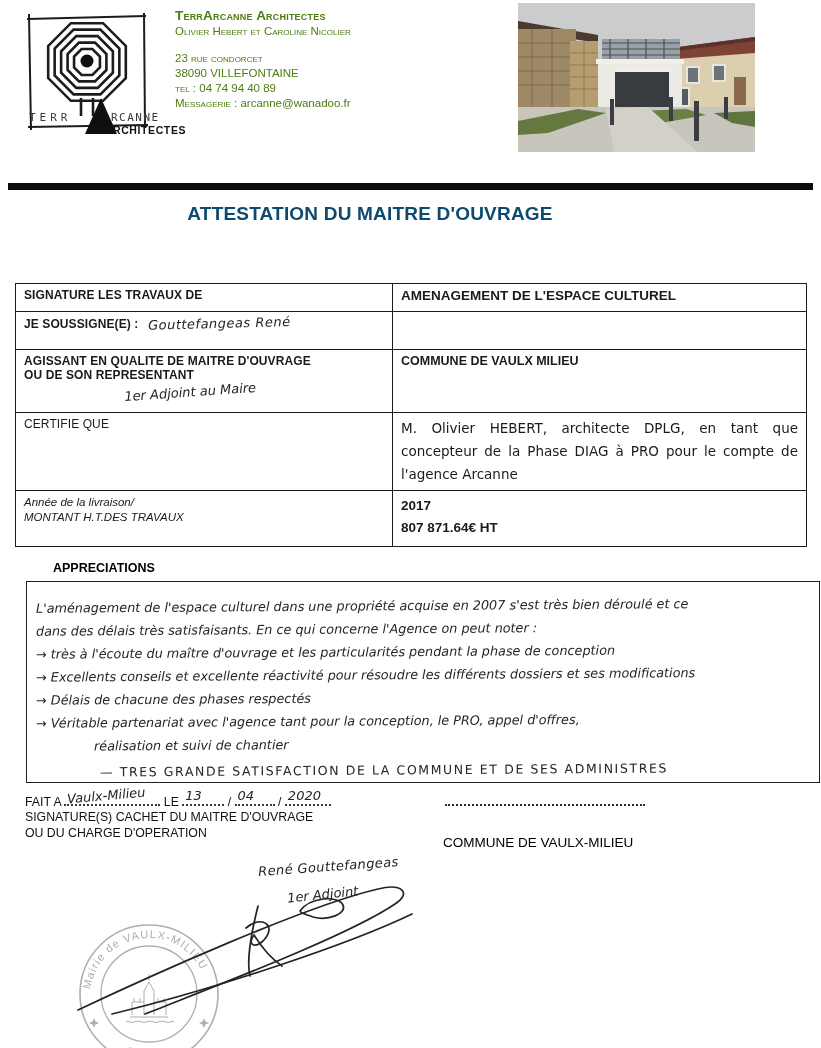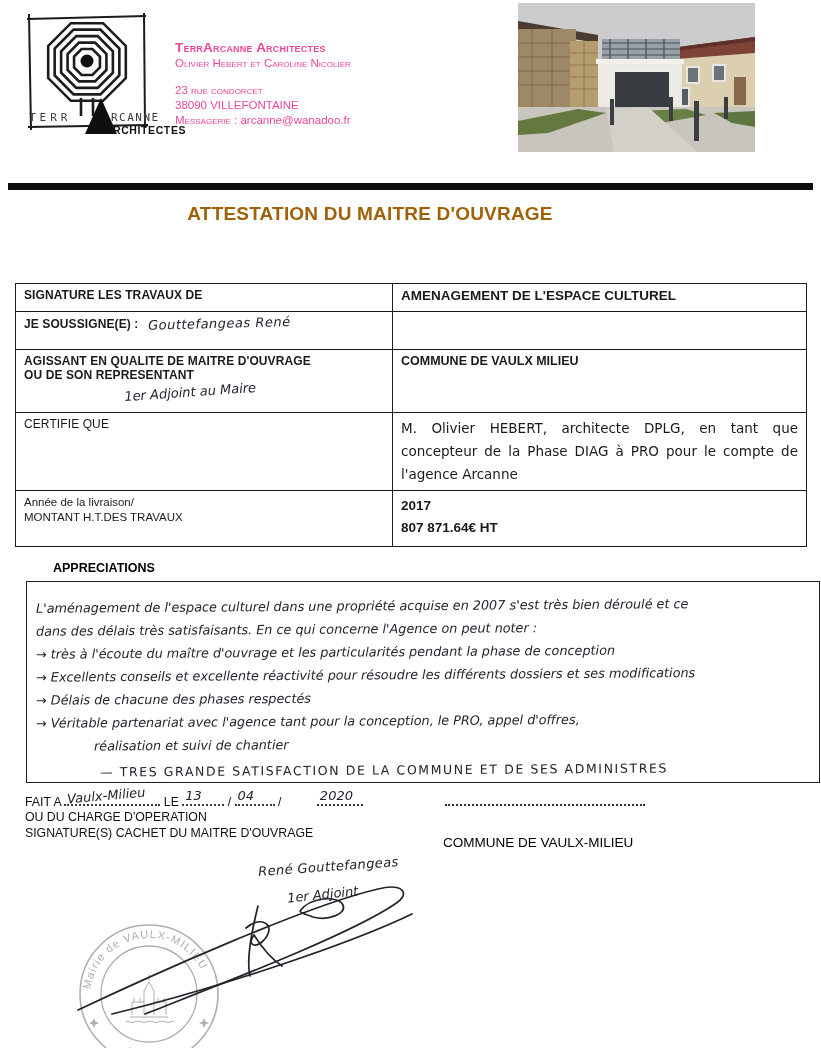--- a/index.html
+++ b/index.html
@@ -4,36 +4,36 @@
 <style>
   html,body{margin:0;padding:0;background:#fff;}
   #page{
     position:relative;width:821px;height:1048px;background:#ffffff;
     font-family:"Liberation Sans","DejaVu Sans",sans-serif;color:#1a1a1a;
     overflow:hidden;
   }
   .abs{position:absolute;}
 
   
-  .company{left:175px;top:8px;width:330px;color:#ec4899;margin-top:32px;}
+  .company{left:175px;top:8px;width:330px;color:#4d7c0f;}
   .company .name{font-weight:bold;font-size:13.5px;font-variant:small-caps;letter-spacing:.2px;}
   .company .partners{font-size:11.5px;font-variant:small-caps;margin-top:2px;}
   .company .addr{margin-top:14px;font-size:11.5px;line-height:15px;}
   .sc{font-variant:small-caps;}
 
   
   .bar{left:8px;right:8px;top:183px;height:7px;background:#0d0d0d;}
-  .title{left:0;top:203px;width:740px;text-align:center;font-size:19px;font-weight:bold;color:#a16207;letter-spacing:.2px;}
+  .title{left:0;top:203px;width:740px;text-align:center;font-size:19px;font-weight:bold;color:#0c4a6e;letter-spacing:.2px;}
 
   
   table.att{left:15px;top:283px;position:absolute;border-collapse:collapse;table-layout:fixed;width:791px;}
   table.att td{border:1.6px solid #1c1c1c;vertical-align:top;padding:4px 8px;font-size:12px;}
   table.att col.c1{width:377px;} table.att col.c2{width:414px;}
   .lbl-b{font-weight:600;font-size:12px;letter-spacing:.1px;}
-  .lbl-n{font-weight:400;font-size:11.5px;line-height:15px;}
+  .lbl-n{font-weight:400;font-size:11.5px;line-height:15px;font-style:italic;}
   .val-xl{font-weight:bold;font-size:13.5px;}
   .val-b{font-weight:bold;font-size:12.5px;}
   .val-j{font-weight:400;font-size:13.5px;text-align:justify;line-height:23px;font-family:"DejaVu Sans",sans-serif;}
   .val-m{font-weight:600;font-size:13.5px;line-height:22px;}
   .pre{white-space:pre-line;}
 
   
   .hand{font-family:"DejaVu Sans",sans-serif;font-style:italic;color:#23242e;}
   .hw-name{display:inline-block;margin-left:10px;font-size:13px;transform:rotate(-1.5deg);letter-spacing:.5px;}
   .hw-role{display:block;margin-left:100px;margin-top:-2px;font-size:13px;transform:rotate(-4deg);}
@@ -86,20 +86,21 @@
     <text x="86" y="109" font-size="11" letter-spacing="1.5" fill="#3b3b3b" font-family="DejaVu Sans Mono, monospace">RCANNE</text>
     <text x="88" y="122" font-size="10.5" font-weight="bold" letter-spacing=".6" fill="#111">RCHITECTES</text>
   </svg>
 
   <div class="abs company">
     <div class="name">TerrArcanne Architectes</div>
     <div class="partners">Olivier Hebert et Caroline Nicolier</div>
     <div class="addr">
       <div class="sc">23 rue condorcet</div>
       <div>38090 VILLEFONTAINE</div>
+      <div><span class="sc">tel : </span><span>04 74 94 40 89</span></div>
       <div><span class="sc">Messagerie : </span><span>arcanne@wanadoo.fr</span></div>
     </div>
   </div>
 
   <svg class="abs" style="left:518px;top:3px;" width="237" height="149" viewBox="0 0 237 149">
     <rect width="237" height="149" fill="#caccce"></rect>
 
     <rect x="92" y="50" width="145" height="56" fill="#dccfb0"></rect>
     <polygon points="84,54 237,34 237,50 92,61" fill="#7e4337"></polygon>
     <polygon points="84,54 237,34 237,38 86,57" fill="#5e3128"></polygon>
@@ -200,25 +201,25 @@
   </div>
 
   <div class="abs fait">
     <span>FAIT A</span>
     <span class="seg" style="width:96px;"><span class="over hand" style="transform:rotate(-5deg);">Vaulx-Milieu</span></span>
     <span>LE</span>
     <span class="seg" style="width:42px;"><span class="over hand">13</span></span>
     <span>/</span>
     <span class="seg" style="width:40px;"><span class="over hand">04</span></span>
     <span>/</span>
-    <span class="seg" style="width:46px;margin-left:32px;"><span class="over hand">2020</span></span>
+    <span class="seg" style="width:46px;"><span class="over hand">2020</span></span>
   </div>
   <div class="abs cap">
+    <div>SIGNATURE(S) CACHET DU MAITRE D'OUVRAGE</div>
     <div>OU DU CHARGE D'OPERATION</div>
-    <div>SIGNATURE(S) CACHET DU MAITRE D'OUVRAGE</div>
   </div>
   <div class="abs dotline"></div>
   <div class="abs commune">COMMUNE DE VAULX-MILIEU</div>
 
   <svg class="abs" style="left:74px;top:919px;" width="150" height="129" viewBox="0 0 150 129">
     <g stroke="#a9b1ad" fill="none">
       <circle cx="75" cy="75" r="69" stroke-width="1.6"></circle>
       <circle cx="75" cy="75" r="48" stroke-width="1.3"></circle>
 
       <g stroke-width="1">

